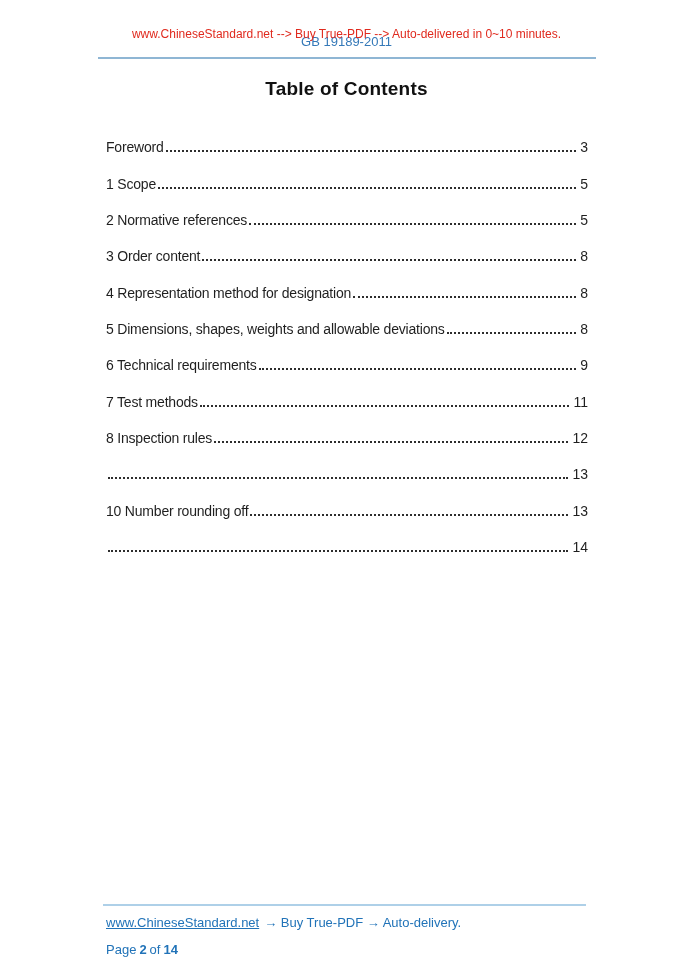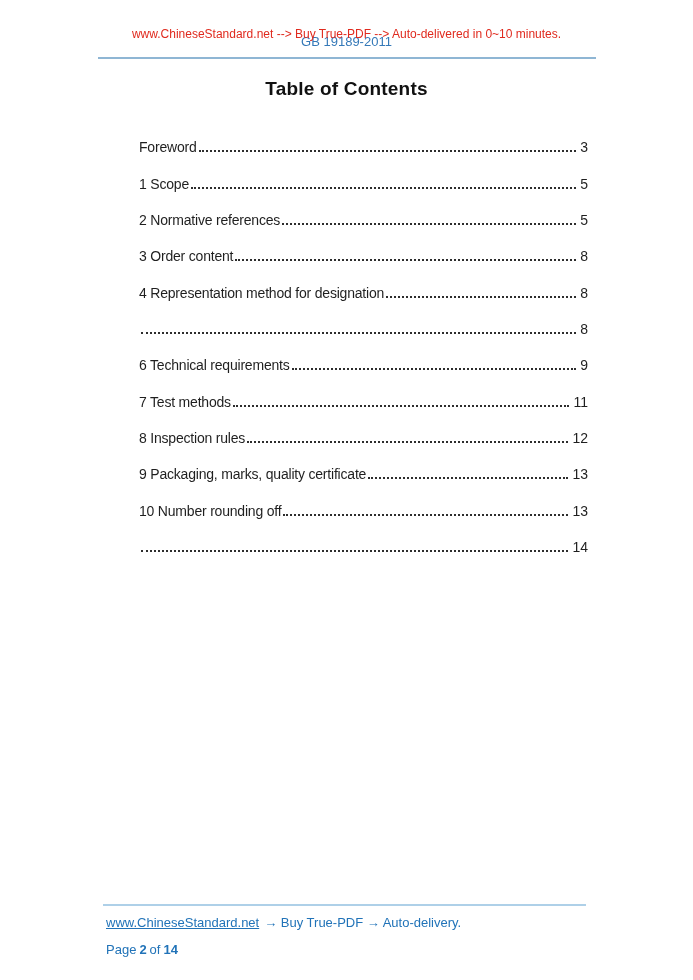--- a/index.html
+++ b/index.html
@@ -51,21 +51,20 @@
     position: absolute;
     top: 120px; left: 106px;
     width: 482px;
   }
   .toc-row {
     display: flex;
     align-items: flex-end;
     height: 36.35px;
     font-size: 14px;
     color: #1f1f1f;
-    margin-left: 33px;
   }
   .toc-label {
     white-space: nowrap;
     line-height: 17px;
     letter-spacing: -0.2px;
   }
   .leader {
     flex: 1 1 auto;
     border-bottom: 2px dotted #2d2d2d;
     margin: 0 4px 4px 2px;
@@ -132,40 +131,40 @@
         <span class="toc-label">3 Order content</span>
         <span class="leader"></span>
         <span class="toc-page">8</span>
       </div>
       <div class="toc-row">
         <span class="toc-label">4 Representation method for designation</span>
         <span class="leader"></span>
         <span class="toc-page">8</span>
       </div>
       <div class="toc-row">
+        <span class="toc-label">5 Dimensions, shapes, weights and allowable deviations</span>
         <span class="leader"></span>
         <span class="toc-page">8</span>
       </div>
       <div class="toc-row">
         <span class="toc-label">6 Technical requirements</span>
         <span class="leader"></span>
         <span class="toc-page">9</span>
       </div>
       <div class="toc-row">
         <span class="toc-label">7 Test methods</span>
         <span class="leader"></span>
         <span class="toc-page">11</span>
       </div>
       <div class="toc-row">
         <span class="toc-label">8 Inspection rules</span>
         <span class="leader"></span>
         <span class="toc-page">12</span>
       </div>
       <div class="toc-row">
-        <span class="toc-label">9 Packaging, marks, quality certificate</span>
         <span class="leader"></span>
         <span class="toc-page">13</span>
       </div>
       <div class="toc-row">
         <span class="toc-label">10 Number rounding off</span>
         <span class="leader"></span>
         <span class="toc-page">13</span>
       </div>
       <div class="toc-row">
         <span class="toc-label"></span>

